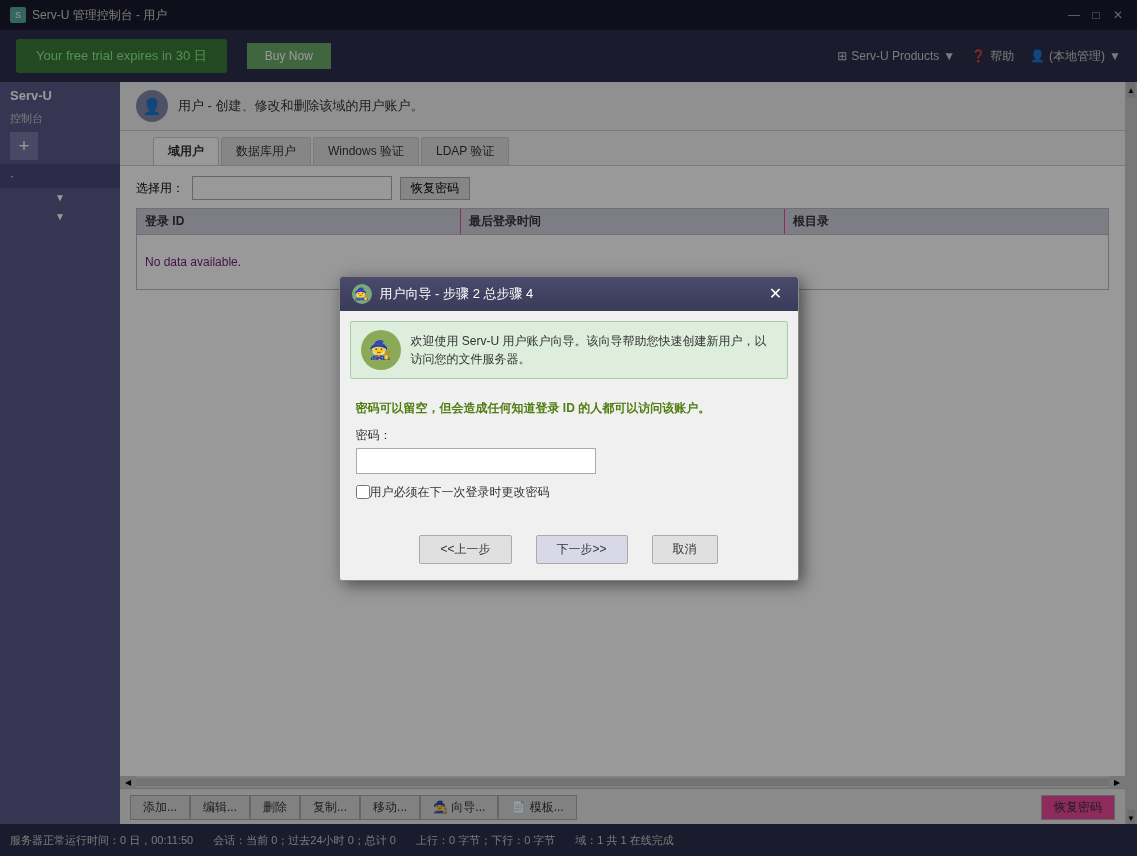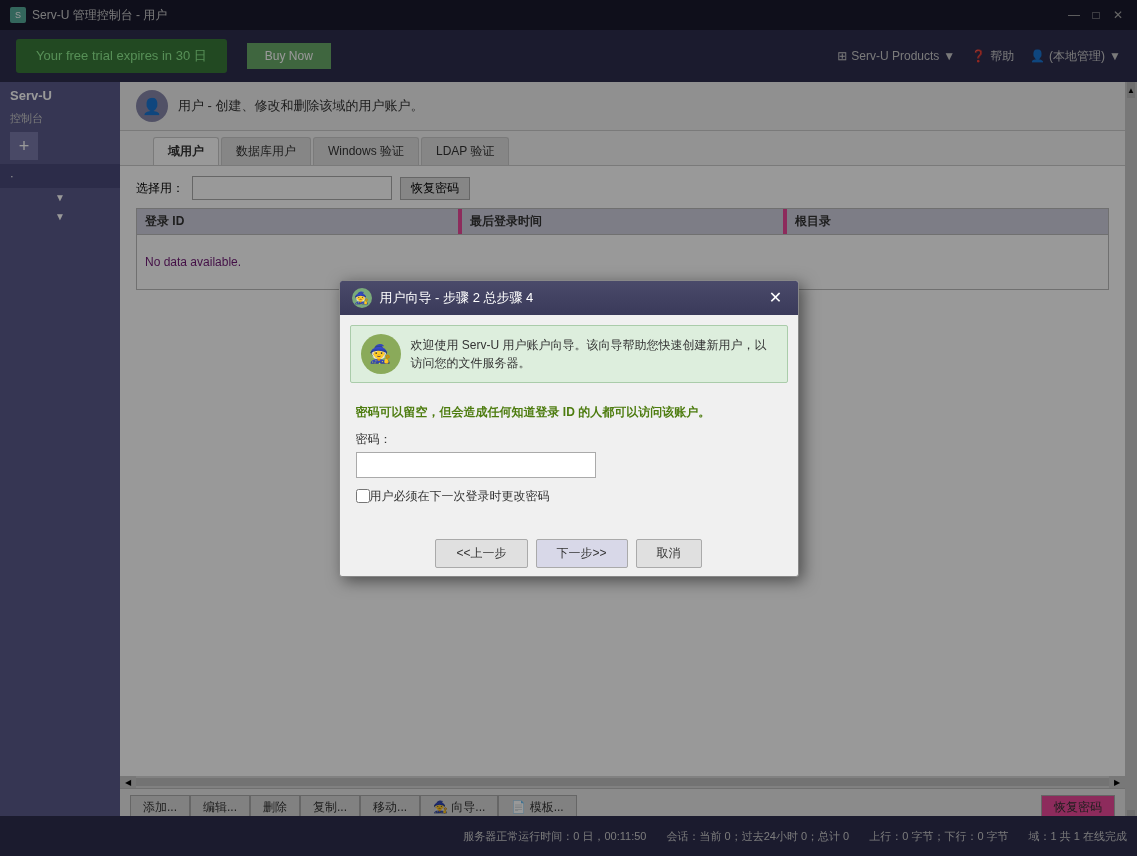--- a/index.html
+++ b/index.html
@@ -251,21 +251,21 @@
     .table-header {
       display: flex;
       background: #d0d0e0;
       border: 1px solid #bbb;
       font-size: 12px;
       font-weight: bold;
       color: #333;
     }
     .th {
       padding: 4px 8px;
-      border-right: 4px solid #ec4899;
+      border-right: 1px solid #ec4899;
       flex: 1;
     }
     .th:last-child { border-right: none; }
     .table-empty {
       color: #701a75;
       font-size: 12px;
       padding: 20px 8px;
       border: 1px solid #bbb;
       border-top: none;
     }
@@ -314,28 +314,28 @@
       background: #c8c8c8;
       display: flex;
       align-items: center;
       justify-content: center;
       font-size: 8px;
       cursor: pointer;
     }
 
     
     .status-bar {
-      height: 40px;
+      height: 32px;
       background: #2d2d4e;
       display: flex;
       align-items: center;
       padding: 0 10px;
       color: #ccc;
       font-size: 11px;
-      justify-content: flex-end;
+      justify-content: flex-start;
       position: absolute;
       bottom: 0;
       left: 0;
       right: 0;
     }
     .status-items {
       display: flex;
       gap: 20px;
     }
 
@@ -473,22 +473,22 @@
       cursor: pointer;
     }
     .dialog-checkbox-label {
       font-size: 12px;
       color: #333;
     }
 
     .dialog-footer {
       display: flex;
       justify-content: center;
-      gap: 8px;
-      padding: 10px 16px 8px;
+      gap: 24px;
+      padding: 10px 16px 16px;
     }
     .dialog-btn {
       background: #e0e0e0;
       border: 1px solid #aaa;
       padding: 5px 20px;
       cursor: pointer;
       font-size: 12px;
       color: #333;
       border-radius: 2px;
     }

